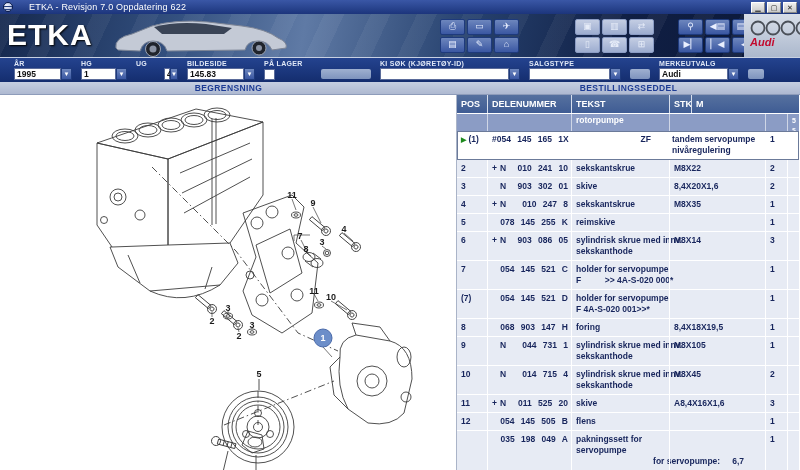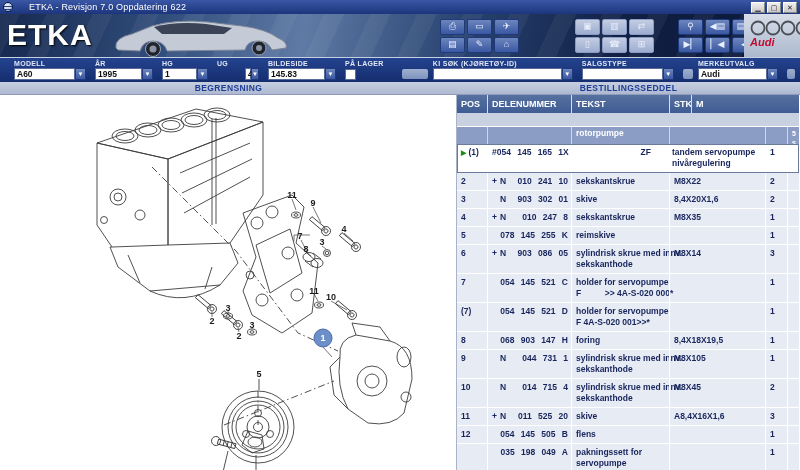--- a/index.html
+++ b/index.html
@@ -47,21 +47,21 @@
   .tab.left { width:457px; } .tab.right { width:343px; }
 
   
   .main { display:flex; height:378px; }
   .diagram { width:457px; background:#fff; border-right:1px solid #aab4c8; position:relative; }
   .parts { width:342px; background:#c9d0df; display:flex; flex-direction:column; }
 
   
   .thead { display:flex; background:linear-gradient(#56719f,#3f5c94); height:18px; }
   .thead .c { color:#fff; font-size:9px; font-weight:bold; line-height:18px; padding-left:4px; border-left:1px solid #d8dfec; overflow:hidden; white-space:nowrap; }
-  .tsub { display:flex; background:#8b9cc5; height:18px; border-top:1px solid #fff;margin-top:13px; }
+  .tsub { display:flex; background:#8b9cc5; height:18px; border-top:1px solid #fff; }
   .tsub .c { color:#fff; font-size:8.5px; font-weight:bold; padding:2px 0 0 4px; border-left:1px solid #cfd6e6; overflow:hidden; line-height:9px; }
   .c.pos { width:30px; } .c.del { width:84px; } .c.tek { width:98px; } .c.mer { width:96px; } .c.stk { width:22px; } .c.mod { width:12px; flex:1; }
 
   .prow { display:flex; background:#e7ebf4; border-bottom:1px solid #fff; cursor:pointer; }
   .prow .c { font-size:8.5px; font-weight:bold; color:#17255c; padding:3px 0 3px 4px; line-height:11px; border-left:1px solid #fff; white-space:pre; }
   .prow.sel { background:#fff; outline:1px solid #6b7a99; outline-offset:-1px; }
   .marker { color:#1e8a1e; font-size:7px; margin-right:2px; }
   .del-wrap { display:flex; width:100%; padding-right:3px; }
   .p-plus { width:8px; } .p-std { width:10px; }
   .p-num { margin-left:auto; word-spacing:4px; }
@@ -125,27 +125,20 @@
         <circle cx="8" cy="8" r="6.5" fill="none" stroke="#4a4f58" stroke-width="1.8"></circle>
         <circle cx="23" cy="8" r="6.5" fill="none" stroke="#4a4f58" stroke-width="1.8"></circle>
         <circle cx="38" cy="8" r="6.5" fill="none" stroke="#4a4f58" stroke-width="1.8"></circle>
         <circle cx="53" cy="8" r="6.5" fill="none" stroke="#4a4f58" stroke-width="1.8"></circle>
       </svg>
       <span class="audi-name">Audi</span>
     </div>
   </div>
 
   <div class="filterbar">
-      <div class="f-item">
-        <div class="f-label">MODELL</div>
-        <div class="f-row" style="width: 72px;">
-          <div class="f-input">A60</div>
-          <div class="f-btn">▼</div>
-        </div>
-      </div>
       <div class="f-item">
         <div class="f-label">ÅR</div>
         <div class="f-row" style="width: 58px;">
           <div class="f-input">1995</div>
           <div class="f-btn">▼</div>
         </div>
       </div>
       <div class="f-item">
         <div class="f-label">HG</div>
         <div class="f-row" style="width: 46px;">

